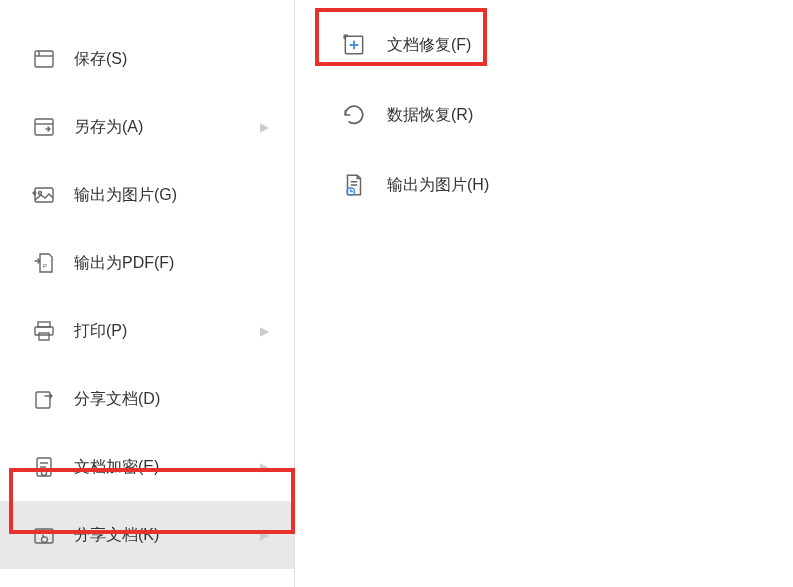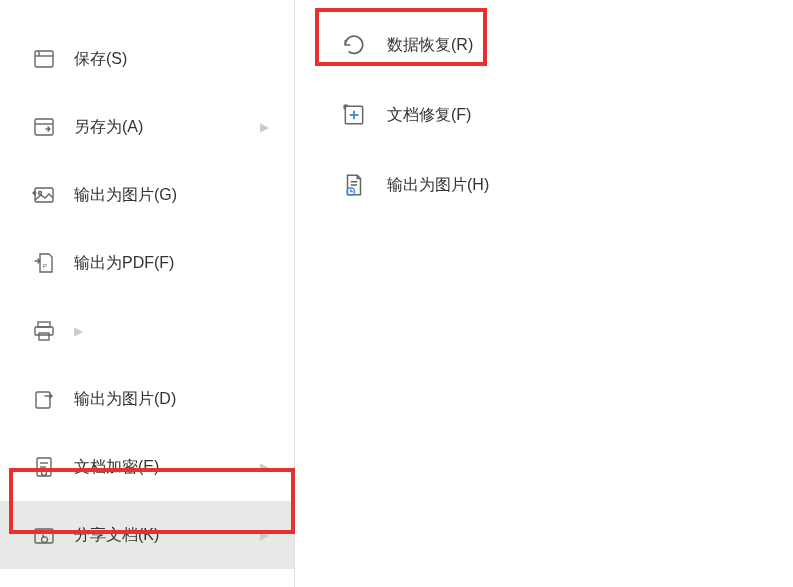--- a/index.html
+++ b/index.html
@@ -154,31 +154,32 @@
     </div>
 
     <div class="menu-item">
       <span class="icon">
         <svg width="24" height="24" viewBox="0 0 24 24">
           <rect x="6" y="3" width="12" height="5"></rect>
           <rect x="3" y="8" width="18" height="8" rx="1"></rect>
           <rect x="7" y="14" width="10" height="7"></rect>
         </svg>
       </span>
+      <span class="menu-label">打印(P)</span>
       <span class="arrow">▶</span>
     </div>
 
     <div class="menu-item">
       <span class="icon">
         <svg width="24" height="24" viewBox="0 0 24 24">
           <rect x="4" y="5" width="14" height="16" rx="1.5"></rect>
           <path d="M13 9 L20 9 M18 7 L20 9 L18 11" stroke-linecap="round"></path>
         </svg>
       </span>
-      <span class="menu-label">输出为图片(D)</span>
+      <span class="menu-label">分享文档(D)</span>
     </div>
 
     <div class="menu-item">
       <span class="icon">
         <svg width="24" height="24" viewBox="0 0 24 24">
           <rect x="5" y="3" width="14" height="18" rx="1.5"></rect>
           <circle cx="12" cy="18" r="2.5"></circle>
           <line x1="8" y1="8" x2="16" y2="8"></line>
           <line x1="8" y1="12" x2="14" y2="12"></line>
         </svg>
@@ -196,41 +197,41 @@
           <path d="M11 12 L11 14 L13 14" stroke-linecap="round"></path>
         </svg>
       </span>
       <span class="menu-label">分享文档(K)</span>
       <span class="arrow">▶</span>
     </div>
 
   </div>
 
   <div class="right-panel">
-
-    <div class="right-item">
-      <span class="right-icon">
-        <svg width="26" height="26" viewBox="0 0 24 24">
-          <path d="M4 12 A8 8 0 1 1 7 18" stroke-width="1.6"></path>
-          <path d="M4 8 L4 12 L8 12" stroke-width="1.6" stroke-linecap="round"></path>
-        </svg>
-      </span>
-      <span class="right-label">数据恢复(R)</span>
-    </div>
 
     <div class="right-item">
       <span class="right-icon">
         <svg width="26" height="26" viewBox="0 0 24 24">
           <rect x="4" y="4" width="16" height="16" rx="1"></rect>
           <line x1="12" y1="8" x2="12" y2="16" stroke="#4a90e2" stroke-width="1.8"></line>
           <line x1="8" y1="12" x2="16" y2="12" stroke="#4a90e2" stroke-width="1.8"></line>
           <path d="M3 6 L3 3 M3 3 L6 3" stroke-linecap="round"></path>
         </svg>
       </span>
       <span class="right-label">文档修复(F)</span>
+    </div>
+
+    <div class="right-item">
+      <span class="right-icon">
+        <svg width="26" height="26" viewBox="0 0 24 24">
+          <path d="M4 12 A8 8 0 1 1 7 18" stroke-width="1.6"></path>
+          <path d="M4 8 L4 12 L8 12" stroke-width="1.6" stroke-linecap="round"></path>
+        </svg>
+      </span>
+      <span class="right-label">数据恢复(R)</span>
     </div>
 
     <div class="right-item">
       <span class="right-icon">
         <svg width="26" height="26" viewBox="0 0 24 24">
           <path d="M6 3 L15 3 L18 6 L18 21 L6 21 Z"></path>
           <path d="M15 3 L15 6 L18 6"></path>
           <line x1="9" y1="9" x2="15" y2="9"></line>
           <line x1="9" y1="12" x2="15" y2="12"></line>
           <circle cx="9" cy="18" r="3.5" stroke="#4a90e2"></circle>

